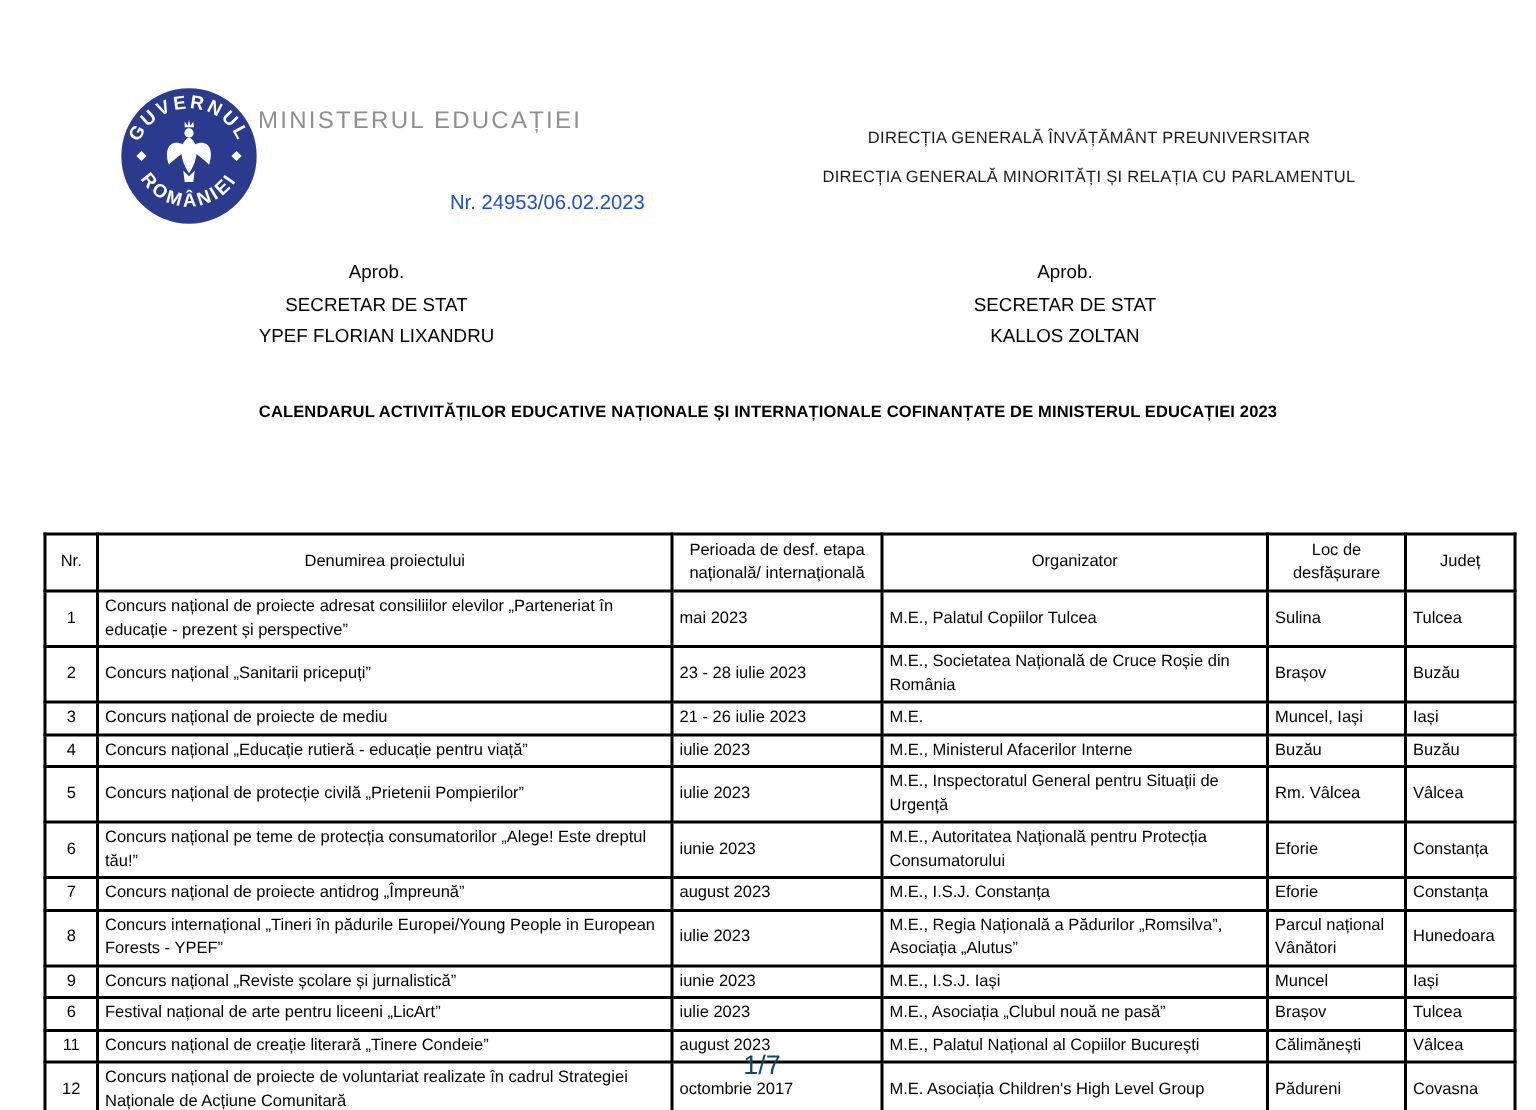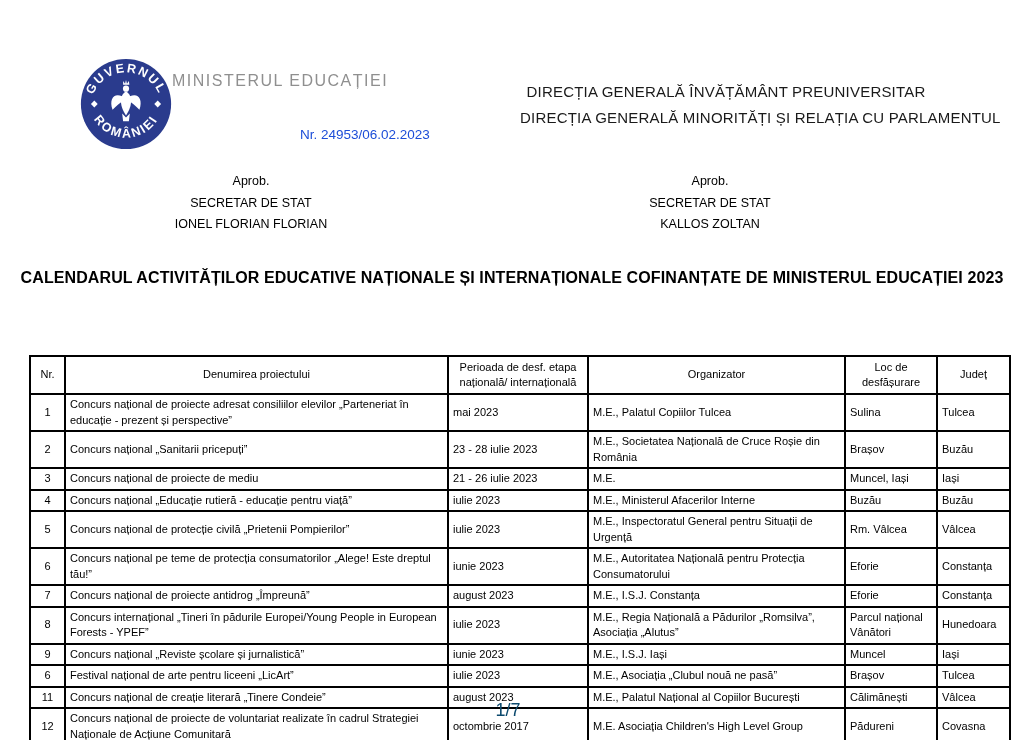--- a/index.html
+++ b/index.html
@@ -24,21 +24,21 @@
     letter-spacing: 1.5px;
     color: #8f8f8f;
     font-weight: 400;
   }
 
   .dept-block {
     position: absolute;
     left: 520px; top: 79px;
     width: 412px;
     text-align: center;
-    font-size: 15px;
+    font-size: 11px;
     line-height: 26px;
     color: #1a1a1a;
     letter-spacing: 0.2px;
     white-space: nowrap;
   }
 
   .doc-number {
     position: absolute;
     left: 300px; top: 127px;
     font-size: 13.5px;
@@ -56,21 +56,21 @@
   }
   .approval.left  { left: 131px; }
   .approval.right { left: 590px; }
 
   .doc-title {
     position: absolute;
     left: 0; top: 269px;
     width: 1024px;
     text-align: center;
     font-weight: bold;
-    font-size: 16px;
+    font-size: 11px;
     letter-spacing: 0.1px;
   }
 
   table.cal {
     position: absolute;
     left: 29px; top: 310px;
     width: 980px;
     border-collapse: collapse;
     table-layout: fixed;
     font-size: 11px;
@@ -131,21 +131,21 @@
 <div class="dept-block">
   <div>DIRECȚIA GENERALĂ ÎNVĂȚĂMÂNT PREUNIVERSITAR</div>
   <div>DIRECȚIA GENERALĂ MINORITĂȚI ȘI RELAȚIA CU PARLAMENTUL</div>
 </div>
 
 <div class="doc-number">Nr. 24953/06.02.2023</div>
 
 <div class="approval left">
   <div>Aprob.</div>
   <div>SECRETAR DE STAT</div>
-  <div>IONEL FLORIAN FLORIAN</div>
+  <div>YPEF FLORIAN LIXANDRU</div>
 </div>
 
 <div class="approval right">
   <div>Aprob.</div>
   <div>SECRETAR DE STAT</div>
   <div>KALLOS ZOLTAN</div>
 </div>
 
 <div class="doc-title">CALENDARUL ACTIVITĂȚILOR EDUCATIVE NAȚIONALE ȘI INTERNAȚIONALE COFINANȚATE DE MINISTERUL EDUCAȚIEI 2023</div>
 

